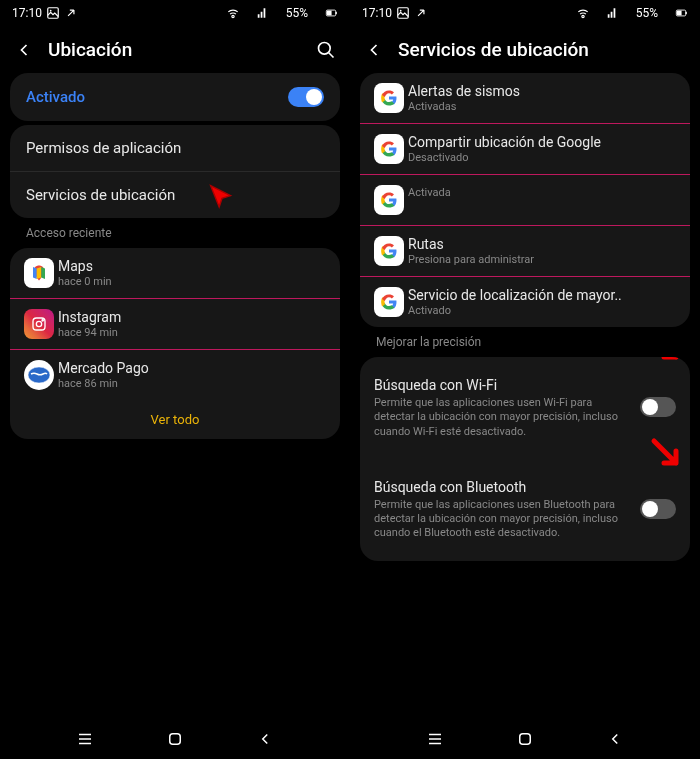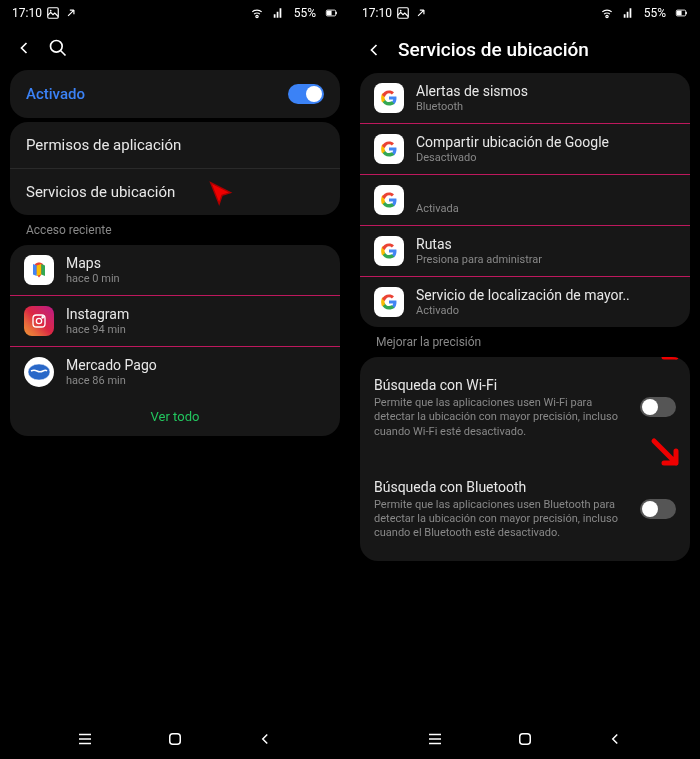--- a/index.html
+++ b/index.html
@@ -23,21 +23,21 @@
     .status-bar {
       height: 26px;
       display: flex;
       justify-content: space-between;
       align-items: center;
       padding: 0 12px;
       font-size: 12px;
       color: #fff;
     }
     .status-left { display: flex; gap: 4px; align-items: center; }
-    .status-right { display: flex; gap: 8px; align-items: center; }
+    .status-right { display: flex; gap: 16px; align-items: center; }
     .status-icon { width: 14px; height: 14px; }
     .header {
       display: flex;
       align-items: center;
       padding: 12px 14px;
       gap: 14px;
     }
     .back-icon { width: 20px; height: 20px; }
     .header-title {
       font-size: 19px;
@@ -82,23 +82,23 @@
     }
     .toggle.on .toggle-knob { right: 2px; }
     .toggle.off .toggle-knob { left: 2px; }
     .section-label {
       font-size: 12px;
       color: #888;
       padding: 4px 16px 8px;
     }
     .list-item {
       display: flex;
-      align-items: flex-end;
+      align-items: flex-start;
       padding: 10px 14px;
-      gap: 12px;
+      gap: 4px;
     }
     .list-item + .list-item { border-top: 1px solid #be185d; }
     .app-icon {
       width: 30px;
       height: 30px;
       border-radius: 8px;
       flex-shrink: 0;
       display: flex;
       align-items: center;
       justify-content: center;
@@ -109,21 +109,21 @@
     .instagram-icon { background: linear-gradient(45deg, #f09433, #e6683c, #dc2743, #cc2366, #bc1888); }
     .mercado-icon { background: #fff; border-radius: 50%; }
     .google-icon { background: #fff; border-radius: 8px; }
     .list-text { flex: 1; }
     .list-title { font-size: 14px; color: #e8e8e8; }
     .list-sub { font-size: 11px; color: #888; margin-top: 1px; }
     .see-all {
       text-align: center;
       padding: 12px;
       font-size: 13px;
-      color: #22c55e;
+      color: #eab308;
     }
     .precision-item {
       padding: 20px 14px;
       display: flex;
       align-items: flex-start;
       gap: 10px;
     }
     .precision-text { flex: 1; }
     .precision-title { font-size: 14px; color: #e8e8e8; margin-bottom: 3px; }
     .precision-desc { font-size: 11px; color: #888; line-height: 1.3; }
@@ -170,20 +170,21 @@
           <rect x="5" y="8" width="8" height="8" fill="#fff"></rect>
           <rect x="20" y="10" width="2" height="4" fill="#fff"></rect>
         </svg>
     </div>
   </div>
 
   <div class="header">
     <svg class="back-icon" viewBox="0 0 24 24" fill="none" stroke="#fff" stroke-width="2">
         <path d="M15 18l-6-6 6-6"></path>
       </svg>
+    <div class="header-title">Ubicación</div>
     <svg class="search-icon" viewBox="0 0 24 24" fill="none" stroke="#fff" stroke-width="2">
         <circle cx="10" cy="10" r="7"></circle>
         <path d="M21 21l-6-6"></path>
       </svg>
   </div>
 
   <div class="content">
     <div class="card">
       <div class="card-row">
         <span class="activated">Activado</span>
@@ -308,21 +309,21 @@
         <div class="app-icon google-icon">
             <svg width="18" height="18" viewBox="0 0 24 24">
               <path d="M22 12c0-.7-.1-1.4-.2-2H12v4h5.6c-.3 1.4-1 2.6-2.2 3.4v2.8h3.6C21 18.4 22 15.4 22 12z" fill="#4285f4"></path>
               <path d="M12 22c3 0 5.5-1 7-2.8l-3.6-2.8c-1 .7-2.2 1-3.4 1-2.6 0-4.8-1.8-5.6-4.2H2.7v2.8C4.2 19.4 7.8 22 12 22z" fill="#34a853"></path>
               <path d="M6.4 13.2c-.2-.7-.4-1.4-.4-2.2s.2-1.5.4-2.2V6H2.7C2 7.8 1.5 9.8 1.5 12s.5 4.2 1.2 6l3.7-2.8z" fill="#fbbc04"></path>
               <path d="M12 5.8c1.5 0 2.8.5 3.8 1.5l2.8-2.8C17 2.8 14.5 2 12 2 7.8 2 4.2 4.6 2.7 8l3.7 2.8C7.2 8.4 9.4 5.8 12 5.8z" fill="#ea4335"></path>
             </svg>
           </div>
         <div class="list-text">
           <div class="list-title">Alertas de sismos</div>
-          <div class="list-sub">Bluetooth</div>
+          <div class="list-sub">Activadas</div>
         </div>
       </div>
       <div class="list-item">
         <div class="app-icon google-icon">
             <svg width="18" height="18" viewBox="0 0 24 24">
               <path d="M22 12c0-.7-.1-1.4-.2-2H12v4h5.6c-.3 1.4-1 2.6-2.2 3.4v2.8h3.6C21 18.4 22 15.4 22 12z" fill="#4285f4"></path>
               <path d="M12 22c3 0 5.5-1 7-2.8l-3.6-2.8c-1 .7-2.2 1-3.4 1-2.6 0-4.8-1.8-5.6-4.2H2.7v2.8C4.2 19.4 7.8 22 12 22z" fill="#34a853"></path>
               <path d="M6.4 13.2c-.2-.7-.4-1.4-.4-2.2s.2-1.5.4-2.2V6H2.7C2 7.8 1.5 9.8 1.5 12s.5 4.2 1.2 6l3.7-2.8z" fill="#fbbc04"></path>
               <path d="M12 5.8c1.5 0 2.8.5 3.8 1.5l2.8-2.8C17 2.8 14.5 2 12 2 7.8 2 4.2 4.6 2.7 8l3.7 2.8C7.2 8.4 9.4 5.8 12 5.8z" fill="#ea4335"></path>
             </svg>

